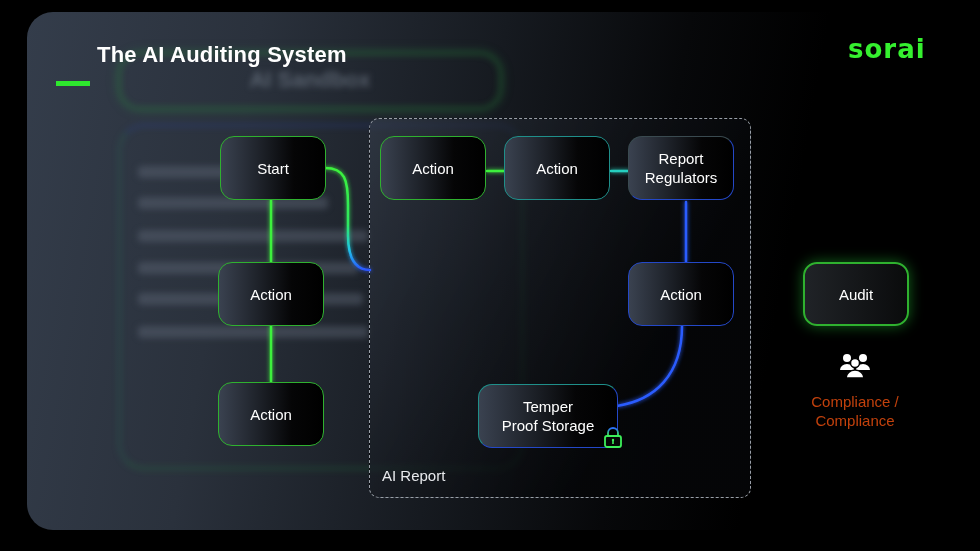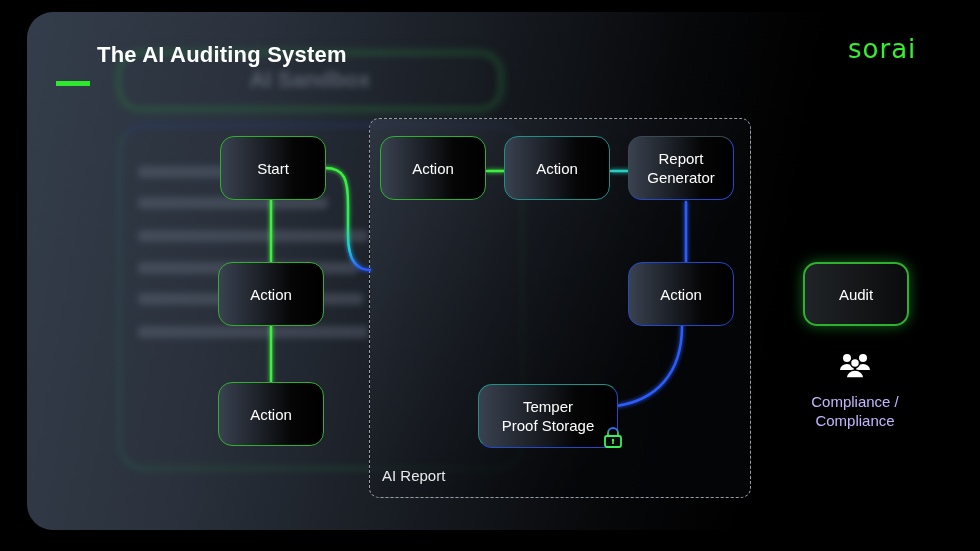--- a/index.html
+++ b/index.html
@@ -17,21 +17,21 @@
   .bg-pill-text { position: absolute; left: 0; width: 100%; top: 12px; text-align: center;
                   font-size: 22px; font-weight: bold; color: rgba(130,140,155,0.55); }
   .bg-panel { position: absolute; left: 118px; top: 124px; width: 400px; height: 340px; border-radius: 26px;
               border: 3px solid rgba(40,150,70,0.28); border-top-color: rgba(40,70,160,0.35);
               border-left-color: rgba(40,120,90,0.3); }
   .bg-line { position: absolute; left: 138px; height: 12px; border-radius: 4px; background: rgba(95,105,120,0.45); }
 
   
   .title { position: absolute; left: 54px; top: 42px; font-size: 22px; font-weight: bold; letter-spacing: 0.2px; color: #fff; margin-left: 43px; }
   .title-bar { position: absolute; left: 56px; top: 81px; width: 34px; height: 5px; background: #2ee82e; }
-  .logo { position: absolute; left: 848px; top: 34px; font-size: 26px; font-weight: 400; color: #35f02f;
+  .logo { position: absolute; left: 848px; top: 34px; font-size: 26px; font-weight: 700; color: #35f02f;
           letter-spacing: 1px; font-family: "DejaVu Sans", sans-serif; }
 
   
   .sandbox { position: absolute; left: 369px; top: 118px; width: 380px; height: 378px; border-radius: 10px;
              border: 1px dashed #9aa0a8;
              background: linear-gradient(120deg, rgba(58,66,80,0.55) 0%, rgba(25,29,36,0.6) 35%, rgba(5,6,8,0.85) 70%); }
   .sandbox-label { position: absolute; left: 382px; top: 467px; font-size: 15px; color: #e8eaed; }
 
   
   .node { position: absolute; width: 106px; height: 64px; border-radius: 14px; box-sizing: border-box;
@@ -43,21 +43,21 @@
   .n-blue  { border: 1.5px solid #2448c8; }
   .n-rg    { border: 1.5px solid #3a4a50; border-bottom-color: #2448c8; border-right-color: #2448c8; }
   .n-audit { border: 2px solid #2fb12f; background: linear-gradient(90deg,#202327,#0a0b0c);
              box-shadow: 0 0 14px rgba(40,220,60,0.45); }
 
   svg.wires { position: absolute; left: 0; top: 0; }
 
   .lock { position: absolute; left: 603px; top: 427px; }
   .people { position: absolute; left: 839px; top: 352px; }
   .reg-label { position: absolute; left: 790px; top: 392px; width: 130px; text-align: center;
-               font-size: 15px; line-height: 19px; color: #c4b5fd; }
+               font-size: 15px; line-height: 19px; color: #c2410c; }
 </style>
 </head>
 <body>
 
 <div class="frame"></div>
 
 <div class="blur-layer">
   <div class="bg-pill">
     <div class="bg-pill-text">AI Sandbox</div>
   </div>
@@ -125,21 +125,21 @@
 
 <div class="node n-green" style="left:380px;top:136px">
   <span>Action</span>
 </div>
 <div class="node n-teal" style="left:504px;top:136px">
   <span>Action</span>
 </div>
 <div class="node n-rg" style="left:628px;top:136px">
   <span>
     <span>Report</span><br>
-    <span>Generator</span>
+    <span>Regulators</span>
   </span>
 </div>
 <div class="node n-blue" style="left:628px;top:262px">
   <span>Action</span>
 </div>
 <div class="node n-teal" style="left:478px;top:384px;width:140px;border-bottom-color:#2448c8;border-right-color:#2448c8">
   <span>
     <span>Temper</span><br>
     <span>Proof Storage</span>
   </span>

